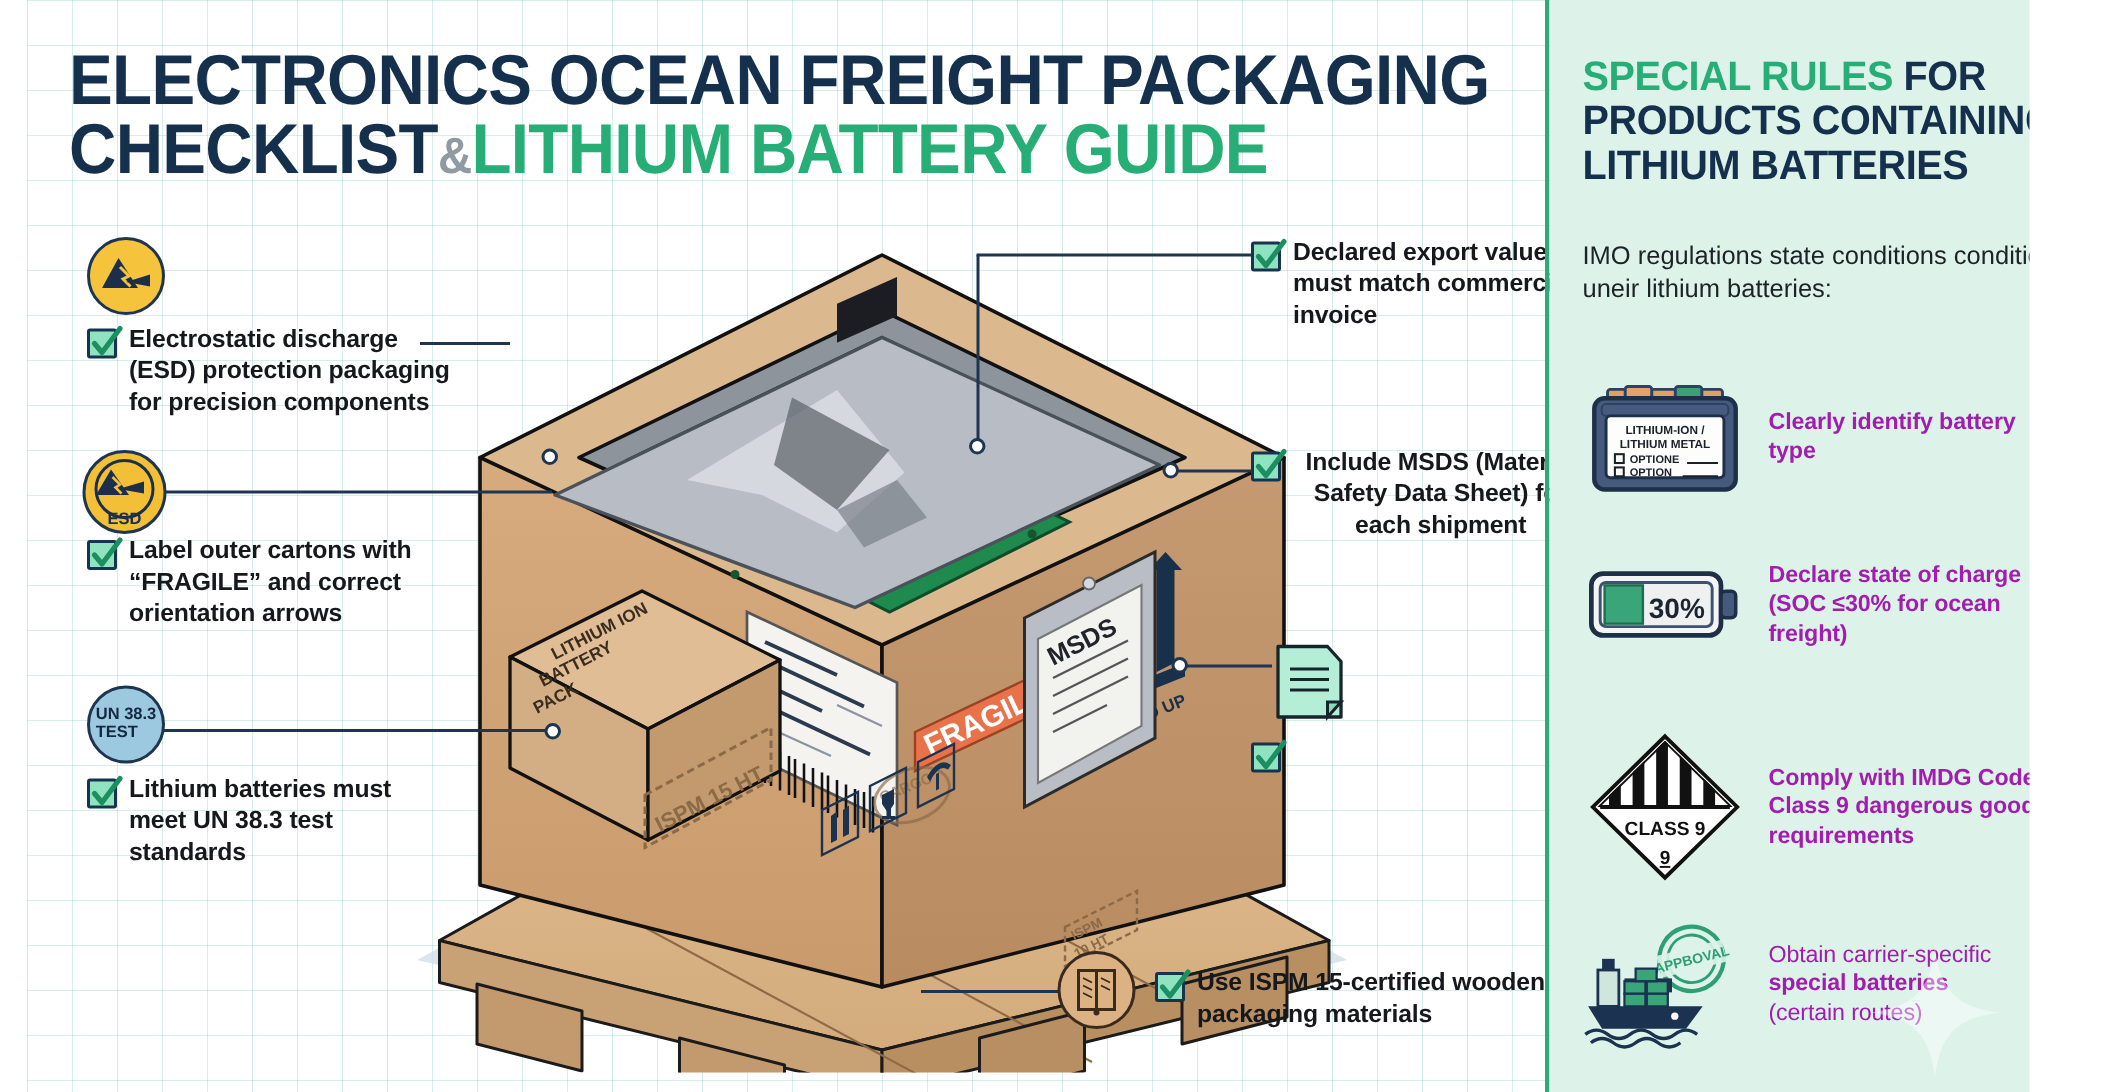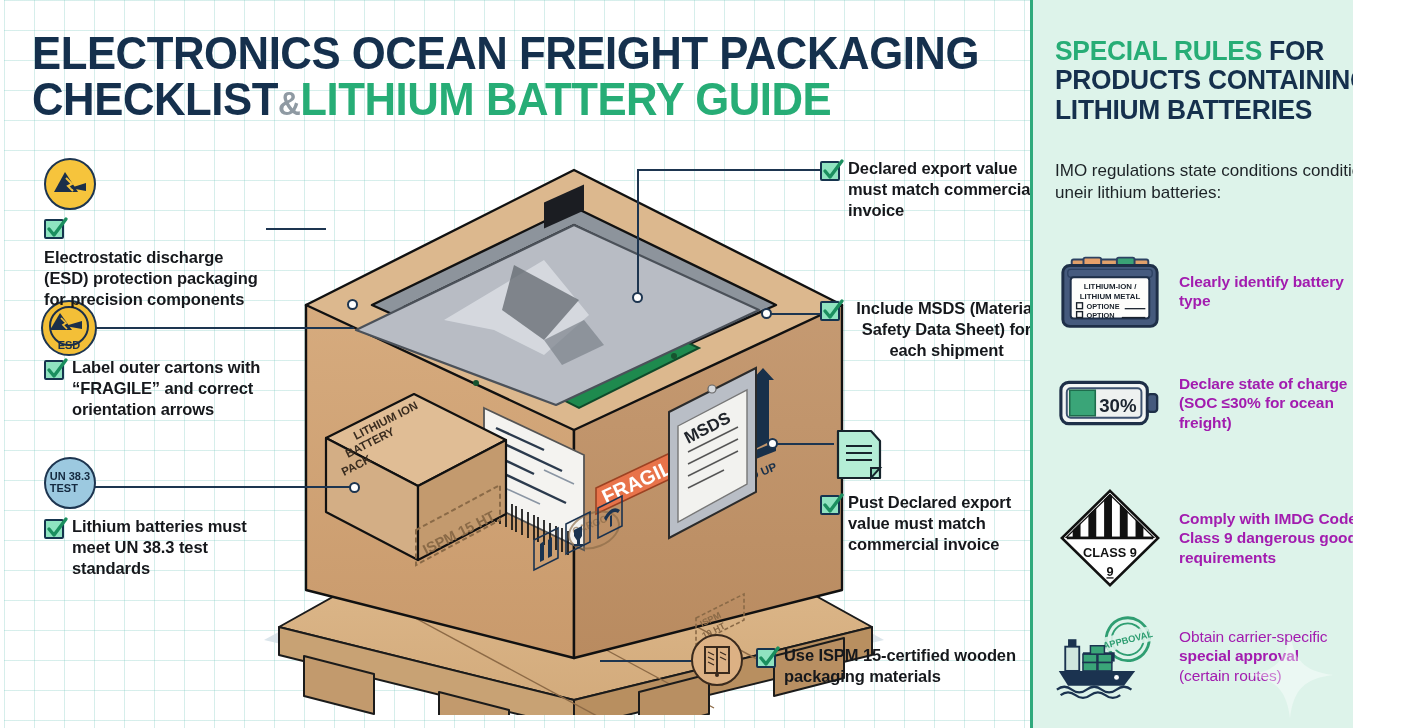--- a/index.html
+++ b/index.html
@@ -6,21 +6,21 @@
   html,body { width:1408px; height:728px; overflow:hidden; }
   body {
     font-family:"Liberation Sans", sans-serif;
     background:#ffffff;
     position:relative;
   }
   
   #page { position:relative; width:1408px; height:728px; overflow:hidden; background:#fff; }
 
   .left-pane {
-    position:absolute; left:4px; top:0; width:1031px; height:728px;
+    position:absolute; left:18px; top:0; width:1031px; height:728px;
     background:#ffffff;
     background-image:
       linear-gradient(to right, rgba(120,200,190,.30) 1px, transparent 1px),
       linear-gradient(to bottom, rgba(120,200,190,.30) 1px, transparent 1px);
     background-size:30px 30px;
   }
   .divider {
     position:absolute; left:1030px; top:0; width:3px; height:728px;
     background:#2fa97c;
   }
@@ -362,21 +362,21 @@
     <svg class="doc-icon" style="left:831px; top:428px;" width="48" height="54" viewBox="0 0 48 54">
       <polygon points="3,3 36,3 45,13 45,50 3,50" fill="#b4eed6" stroke="#16242c" stroke-width="2.2" stroke-linejoin="round"></polygon>
       <polygon points="36,40 45,40 36,50" fill="#8fd9ba" stroke="#16242c" stroke-width="2"></polygon>
       <g stroke="#16242c" stroke-width="2">
         <line x1="11" y1="18" x2="37" y2="18"></line>
         <line x1="11" y1="25" x2="37" y2="25"></line>
         <line x1="11" y1="32" x2="37" y2="32"></line>
       </g>
     </svg>
 
-    <div class="chk-item" style="left:40px; top:216px;flex-direction:column;">
+    <div class="chk-item" style="left:40px; top:216px;">
       <span class="chkbox">
         <svg width="24" height="26" viewBox="0 0 24 26">
             <path d="M4,13 L9,19 L21,3" stroke="#1b8f5f" stroke-width="3.4" fill="none" stroke-linecap="round" stroke-linejoin="round"></path>
           </svg>
       </span>
       <span class="chk-text chk-w-220">Electrostatic discharge (ESD) protection packaging for precision components</span>
     </div>
 
     <div class="chk-item" style="left:40px; top:357px;">
       <span class="chkbox">
@@ -413,21 +413,20 @@
       </span>
       <span class="chk-text chk-w-195">Include MSDS (Material Safety Data Sheet) for each shipment</span>
     </div>
 
     <div class="chk-item" style="left:816px; top:492px;">
       <span class="chkbox">
         <svg width="24" height="26" viewBox="0 0 24 26">
             <path d="M4,13 L9,19 L21,3" stroke="#1b8f5f" stroke-width="3.4" fill="none" stroke-linecap="round" stroke-linejoin="round"></path>
           </svg>
       </span>
-      <span class="chk-text chk-w-195">Pust Declared export value must match commercial invoice</span>
     </div>
 
     <div class="chk-item" style="left:752px; top:645px;">
       <span class="chkbox">
         <svg width="24" height="26" viewBox="0 0 24 26">
             <path d="M4,13 L9,19 L21,3" stroke="#1b8f5f" stroke-width="3.4" fill="none" stroke-linecap="round" stroke-linejoin="round"></path>
           </svg>
       </span>
       <span class="chk-text chk-w-260">Use ISPM 15-certified wooden packaging materials</span>
     </div>
@@ -538,21 +537,21 @@
             <circle cx="66" cy="69" r="2.6" fill="#fff"></circle>
             <g stroke="#1b3350" stroke-width="2.4" fill="none">
               <path d="M2,82 q8,-6 16,0 t16,0 t16,0 t16,0 t16,0"></path>
               <path d="M6,88 q8,-6 16,0 t16,0 t16,0 t16,0"></path>
             </g>
           </g>
         </svg>
       </span>
       <span class="rp-txt">
         <span class="reg">Obtain carrier-specific</span><br>
-        <span>special approval</span><br>
+        <span>special batteries</span><br>
         <span class="reg">(certain routes)</span>
       </span>
     </div>
 
     <svg class="sparkle" viewBox="0 0 100 100">
       <path d="M50,2 C54,34 66,46 98,50 C66,54 54,66 50,98 C46,66 34,54 2,50 C34,46 46,34 50,2 Z" fill="#ffffff" opacity=".75"></path>
     </svg>
   </div>
 
 </div>

